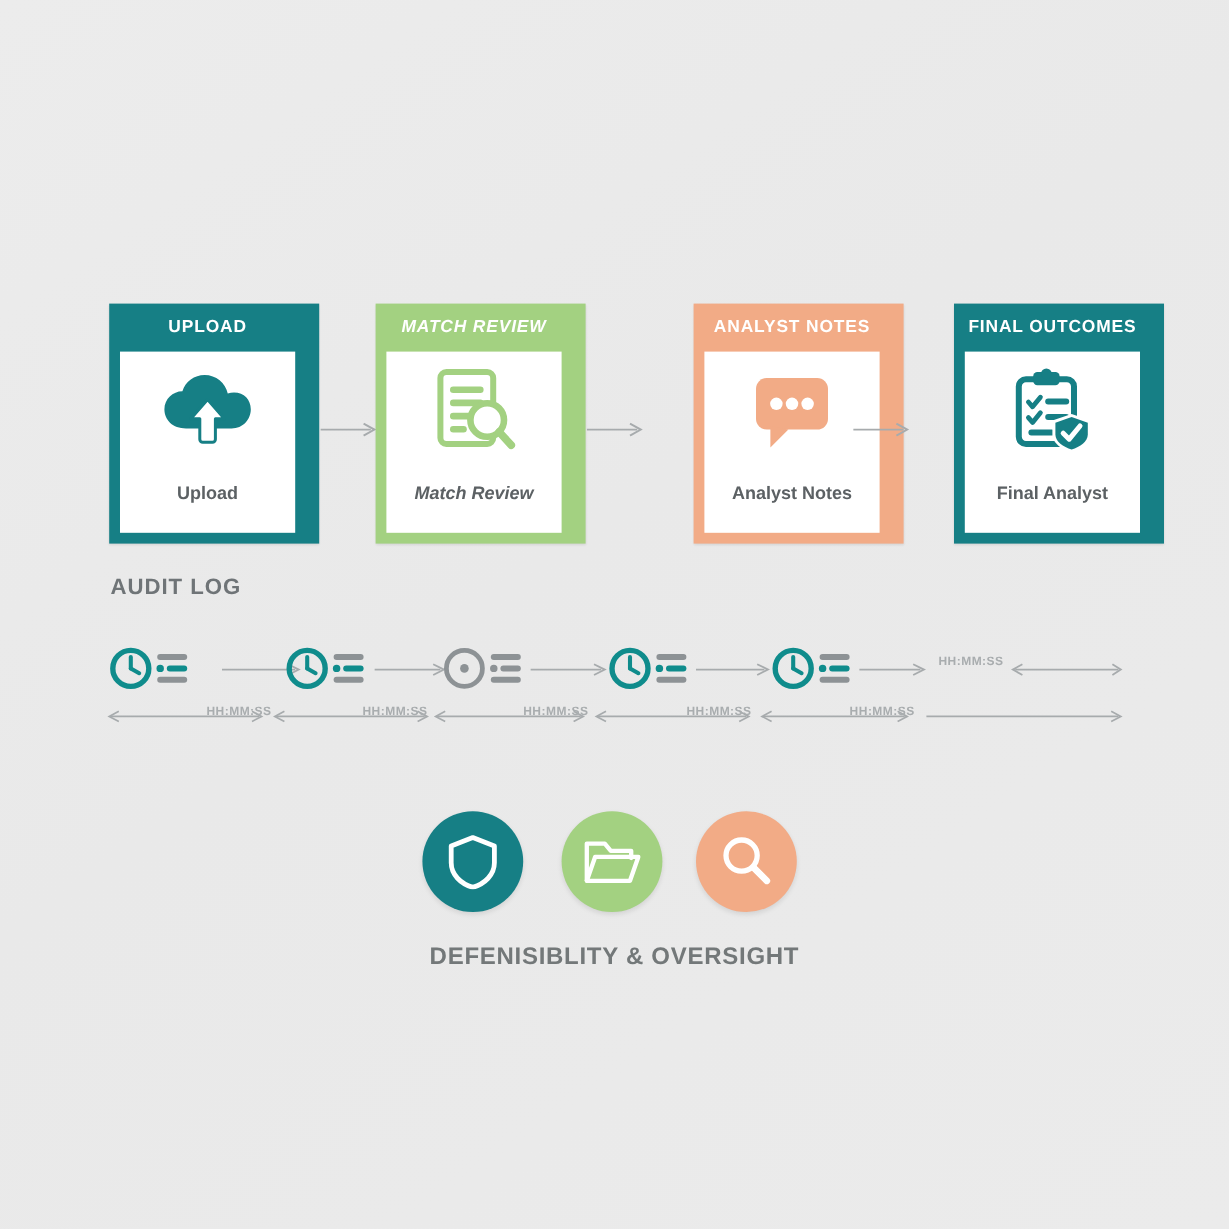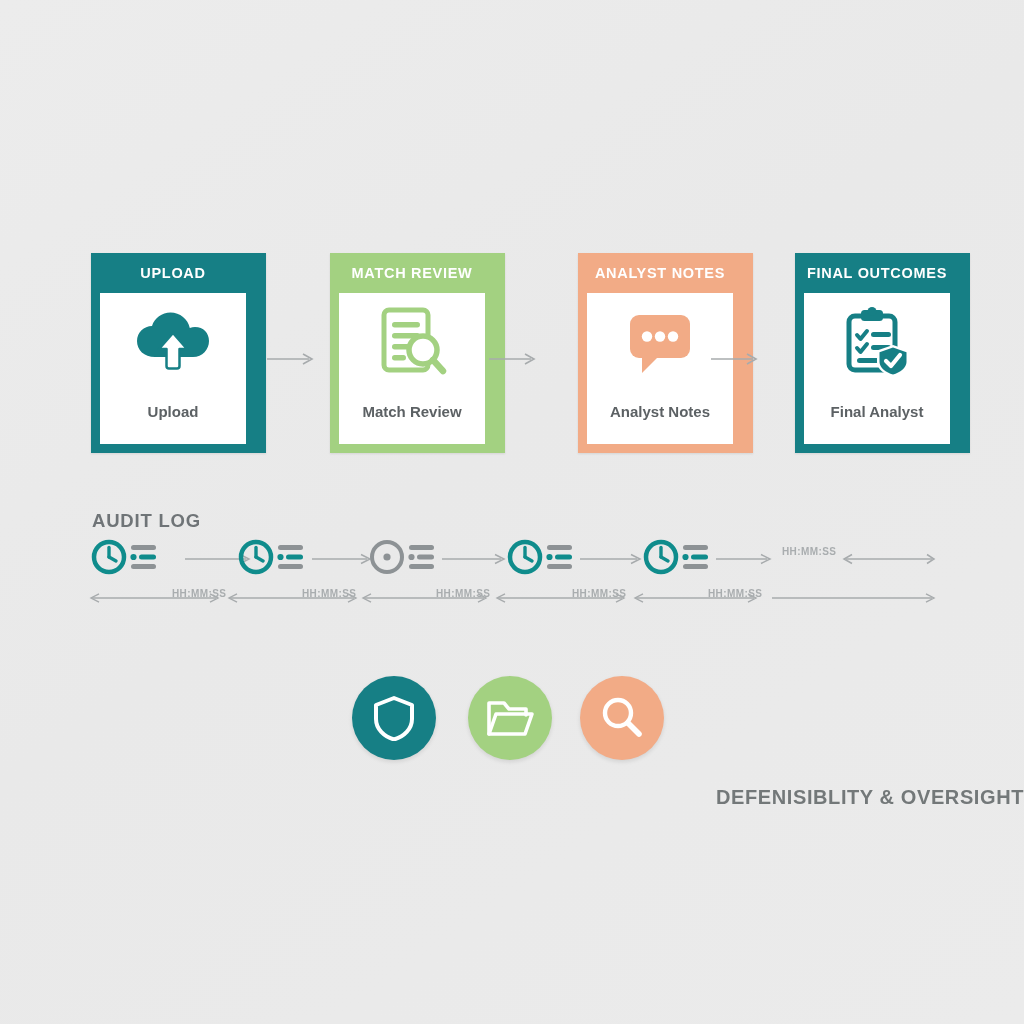--- a/index.html
+++ b/index.html
@@ -33,21 +33,21 @@
   .stage-card {
     position: absolute;
     top: 0;
     width: 175px;
     height: 200px;
     box-sizing: border-box;
     padding: 0 20px 9px 9px;
     box-shadow: 0 1px 2px rgba(0,0,0,0.09);
   }
   .stage-card.c0 { left: 0px;   background: #167f85; }
-  .stage-card.c1 { left: 239px; background: #a3d181; }
+  .stage-card.c1 { left: 222px; background: #a3d181; font-style: italic; }
   .stage-card.c2 { left: 444px; background: #f2ab86; margin-left: 43px; }
   .stage-card.c3 { left: 704px; background: #167f85; }
 
   .stage-title {
     height: 40px;
     line-height: 40px;
     text-align: center;
     color: #ffffff;
     font-size: 14.5px;
     font-weight: bold;
@@ -91,21 +91,21 @@
     height: 12px;
   }
   .connector.a0 { left: 176px; }
   .connector.a1 { left: 398px; }
   .connector.a2 { left: 620px; }
 
   
   .audit-heading {
     position: absolute;
     left: 92px;
-    top: 510px;
+    top: 478px;
     font-size: 18.5px;
     font-weight: bold;
     letter-spacing: 0.8px;
     color: #6f7477;
   }
   .audit-row-top {
     position: absolute;
     left: 90px;
     top: 534px;
     width: 845px;
@@ -177,21 +177,21 @@
   }
   .badge.b0 { left: 0px;   background: #167f85; }
   .badge.b1 { left: 116px; background: #a3d181; }
   .badge.b2 { left: 228px; background: #f2ab86; }
 
   .footer-caption {
     position: absolute;
     left: 0;
     right: 0;
     top: 786px;
-    text-align: right;
+    text-align: center;
     font-size: 20px;
     font-weight: bold;
     letter-spacing: 0.6px;
     color: #737879;
   }
 </style>
 </head>
 <body>
 
 <div id="canvas">

